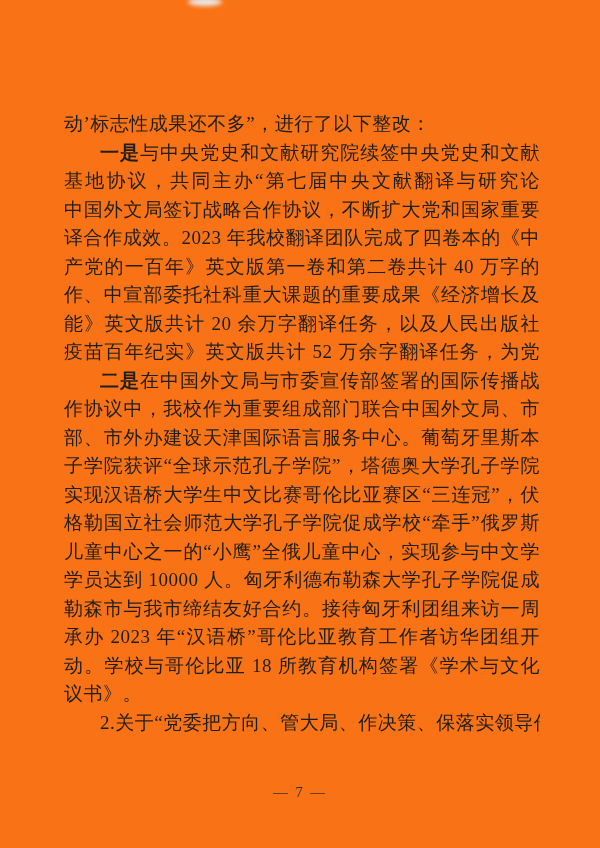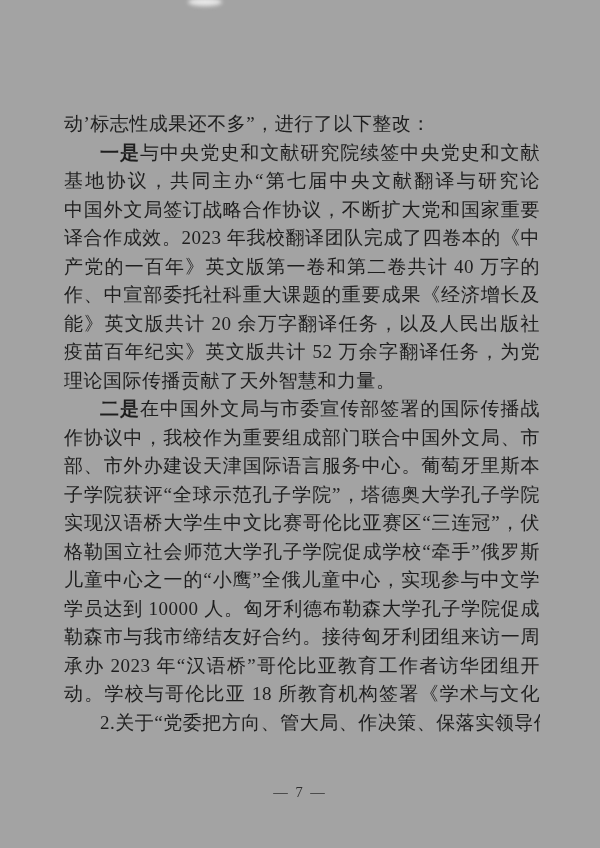--- a/index.html
+++ b/index.html
@@ -7,21 +7,21 @@
     padding: 0;
     width: 600px;
     height: 848px;
     background: #ffffff;
     font-family: "Liberation Serif", "DejaVu Serif", serif;
   }
   .page {
     position: relative;
     width: 600px;
     height: 848px;
-    background: #a3a3a3;
+    background: #f97316;
     overflow: hidden;
   }
   .scan-smudge {
     position: absolute;
     left: 188px;
     top: -2px;
     width: 34px;
     height: 8px;
     background: #e9e9e9;
     border-radius: 50%;
@@ -75,28 +75,28 @@
   <div class="text-block" id="text-block">
       <div class="line"><span>动’标志性成果还不多”，进行了以下整改：</span></div>
       <div class="line indent justify"><span class="bold">一是</span><span>与中央党史和文献研究院续签中央党史和文献研究</span></div>
       <div class="line justify"><span>基地协议，共同主办“第七届中央文献翻译与研究论坛”，与</span></div>
       <div class="line justify"><span>中国外文局签订战略合作协议，不断扩大党和国家重要文献外</span></div>
       <div class="line justify"><span>译合作成效。2023 年我校翻译团队完成了四卷本的《中国共</span></div>
       <div class="line justify"><span>产党的一百年》英文版第一卷和第二卷共计 40 万字的翻译工</span></div>
       <div class="line justify"><span>作、中宣部委托社科重大课题的重要成果《经济增长及发展潜</span></div>
       <div class="line justify"><span>能》英文版共计 20 余万字翻译任务，以及人民出版社《中国</span></div>
       <div class="line justify"><span>疫苗百年纪实》英文版共计 52 万余字翻译任务，为党的创新</span></div>
-      <div class="line"><span>理论国际传播贡献了天外智慧和力量。</span></div>
       <div class="line indent justify"><span class="bold">二是</span><span>在中国外文局与市委宣传部签署的国际传播战略合</span></div>
       <div class="line justify"><span>作协议中，我校作为重要组成部门联合中国外文局、市委宣传</span></div>
       <div class="line justify"><span>部、市外办建设天津国际语言服务中心。葡萄牙里斯本大学孔</span></div>
       <div class="line justify"><span>子学院获评“全球示范孔子学院”，塔德奥大学孔子学院学员</span></div>
       <div class="line justify"><span>实现汉语桥大学生中文比赛哥伦比亚赛区“三连冠”，伏尔加</span></div>
       <div class="line justify"><span>格勒国立社会师范大学孔子学院促成学校“牵手”俄罗斯四大</span></div>
       <div class="line justify"><span>儿童中心之一的“小鹰”全俄儿童中心，实现参与中文学习的</span></div>
       <div class="line justify"><span>学员达到 10000 人。匈牙利德布勒森大学孔子学院促成德布</span></div>
       <div class="line justify"><span>勒森市与我市缔结友好合约。接待匈牙利团组来访一周活动。</span></div>
       <div class="line justify"><span>承办 2023 年“汉语桥”哥伦比亚教育工作者访华团组开幕活</span></div>
       <div class="line justify"><span>动。学校与哥伦比亚 18 所教育机构签署《学术与文化合作协</span></div>
+      <div class="line"><span>议书》。</span></div>
       <div class="line indent"><span>2.关于“党委把方向、管大局、作决策、保落实领导作用</span></div>
     </div>
   <div class="page-num">— 7 —</div>
 </div>
 
 </body></html>

